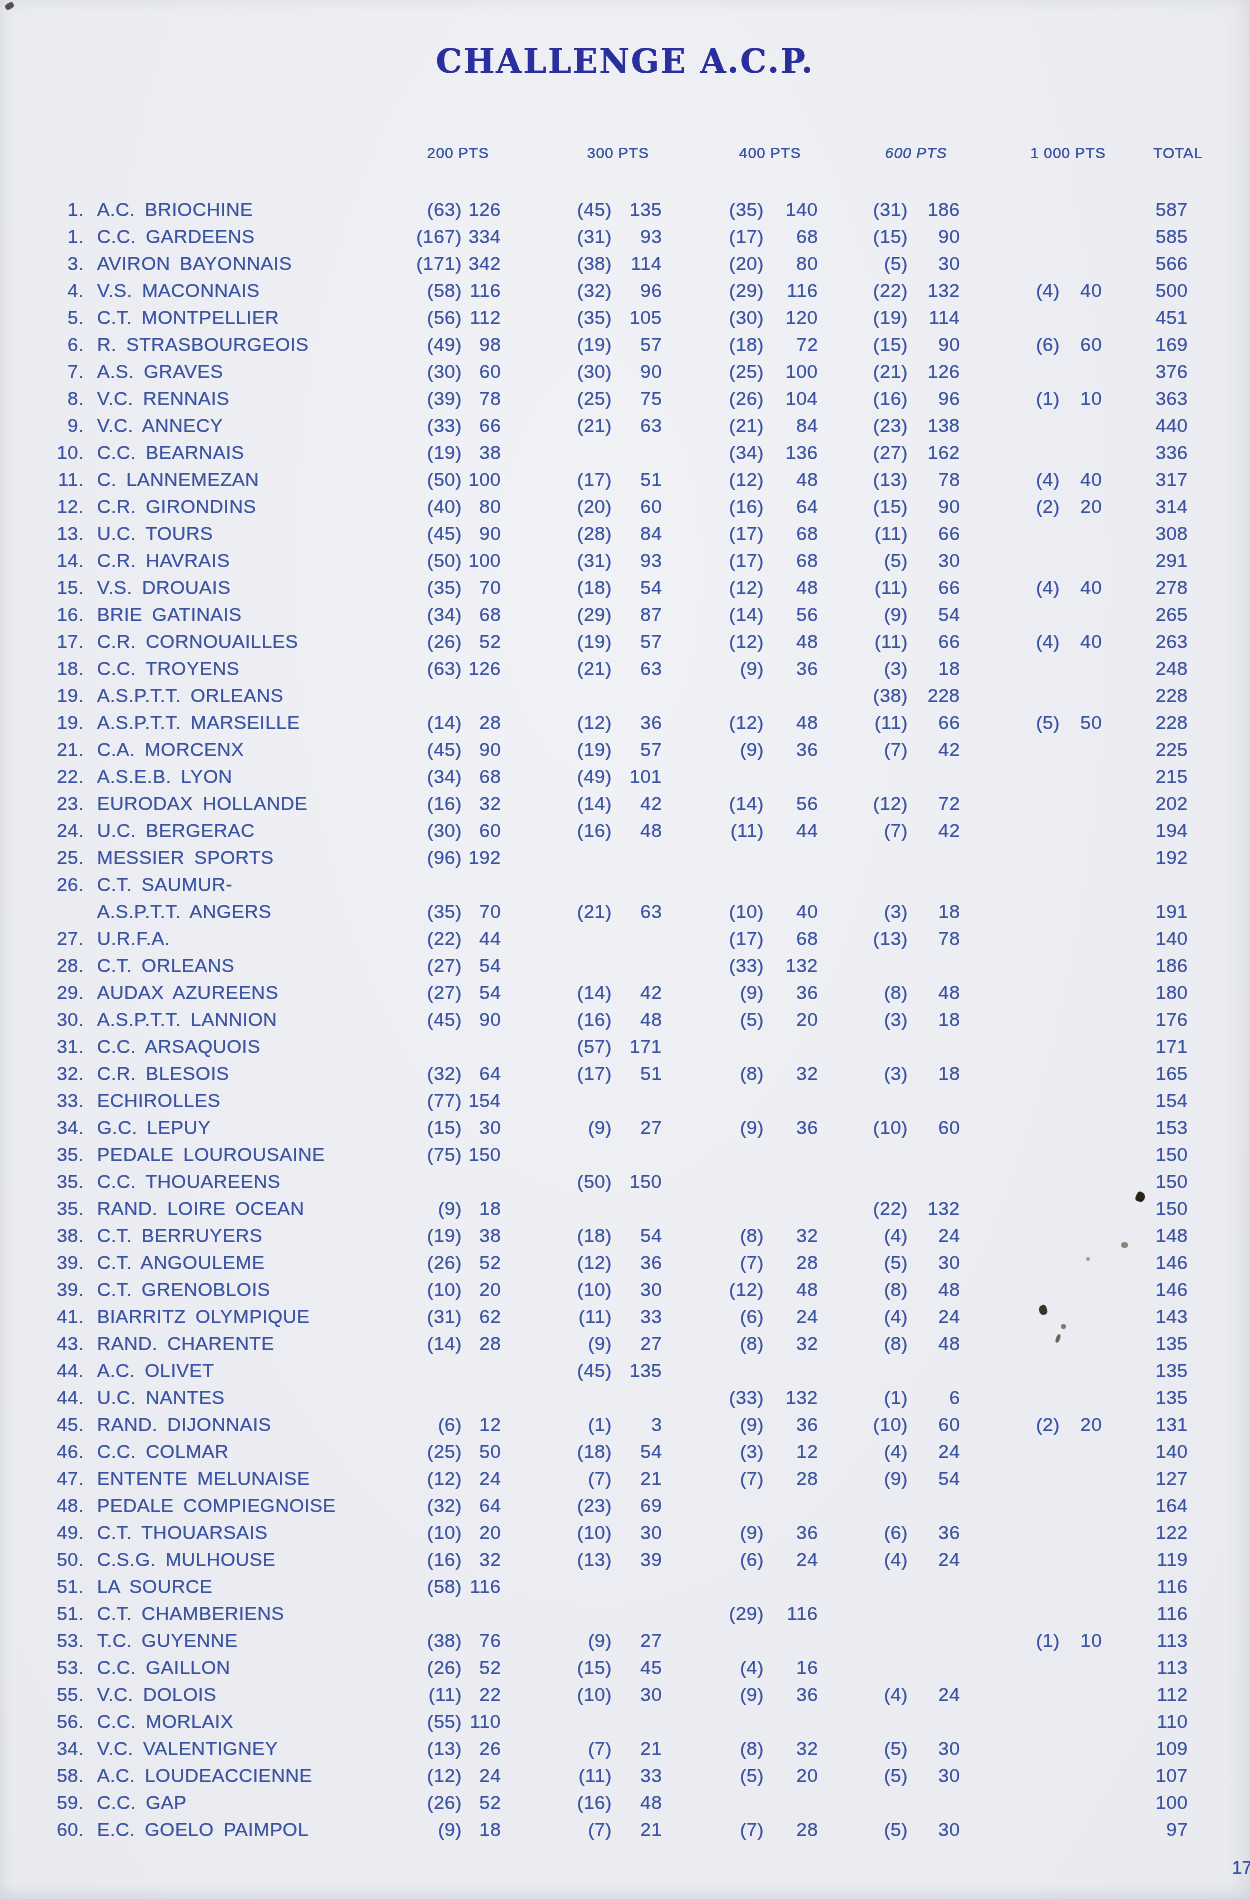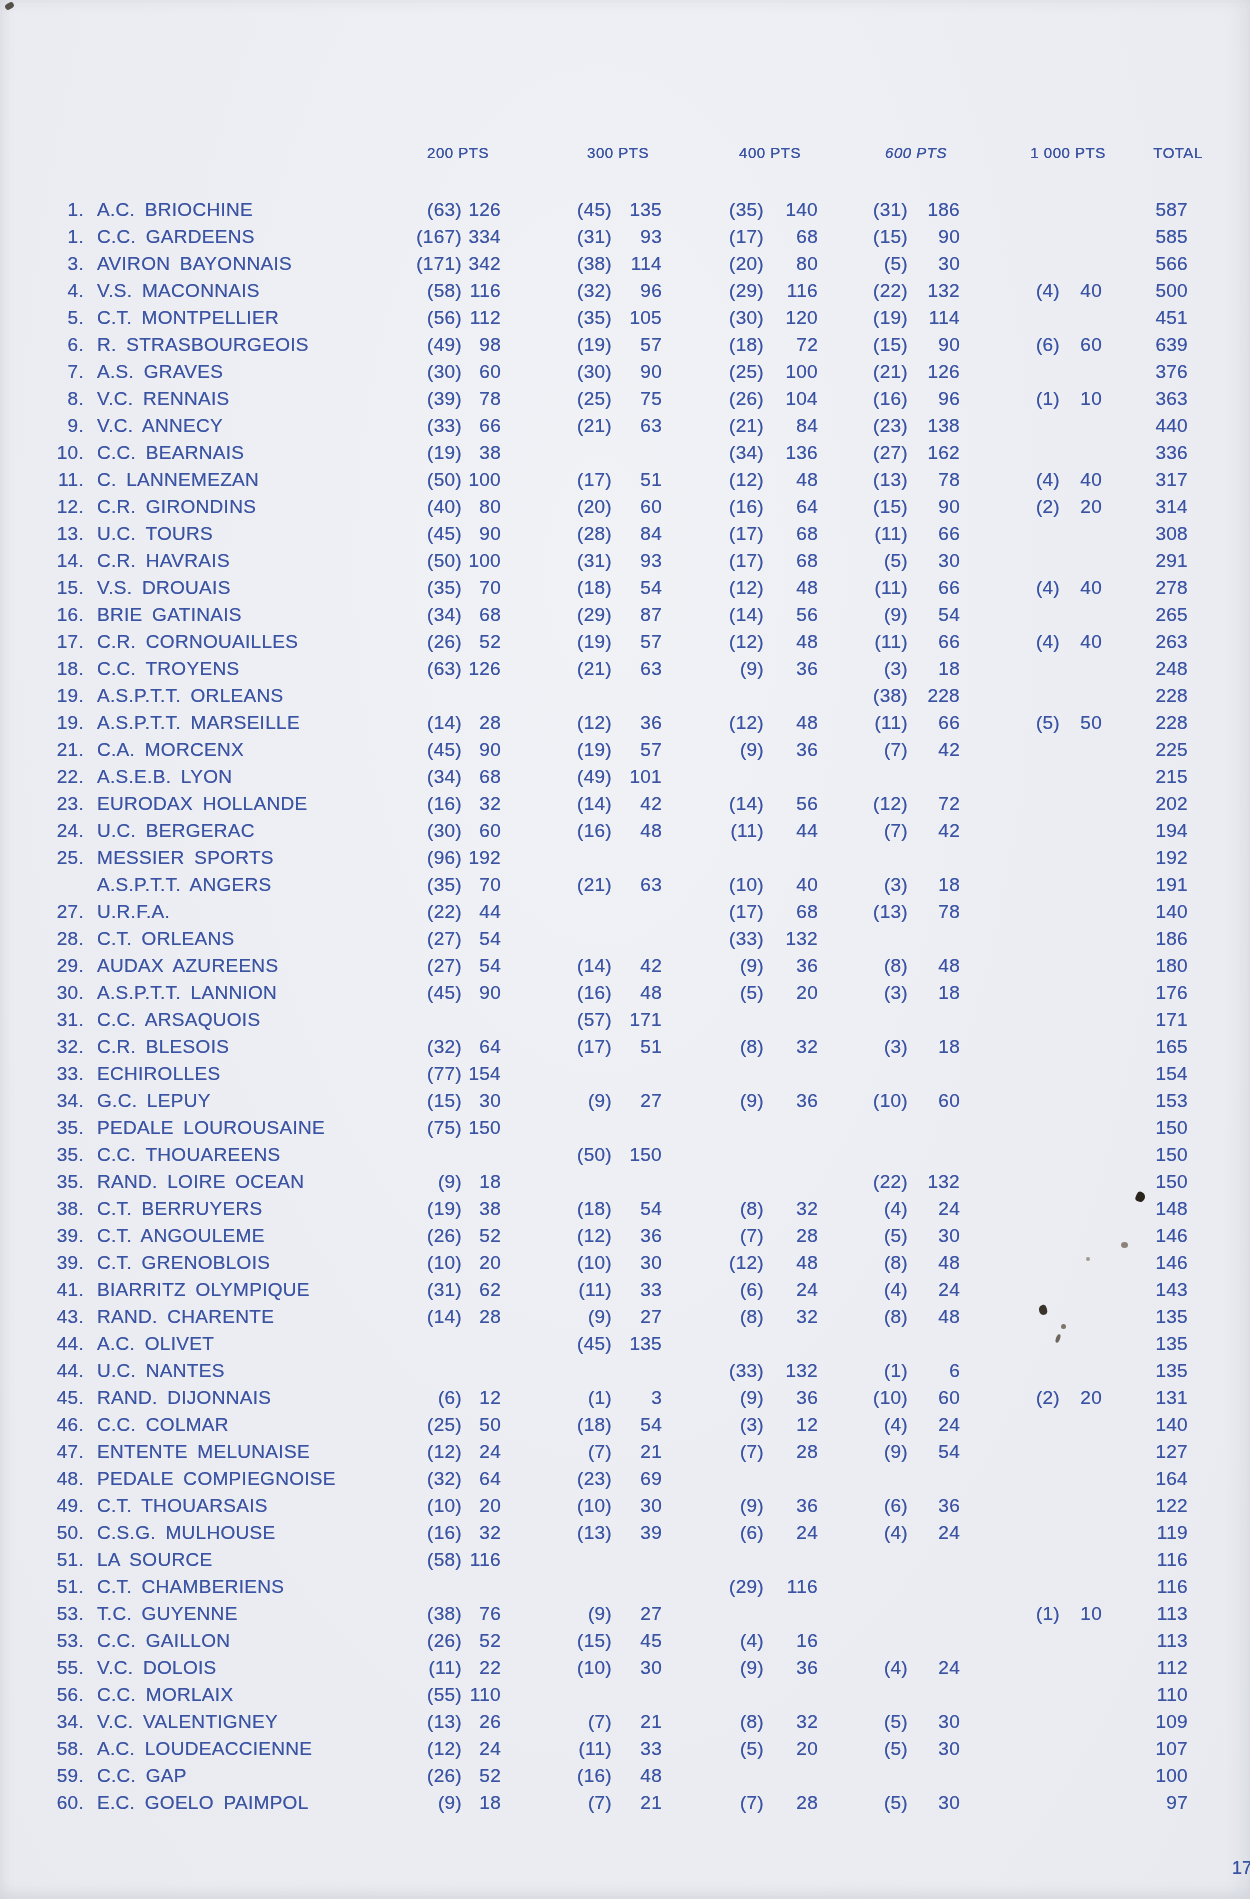--- a/index.html
+++ b/index.html
@@ -42,20 +42,21 @@
 
   .pageno{position:absolute;left:1212px;top:1858px;width:40px;text-align:right;font-size:18px;text-shadow:0 0 0.5px currentColor;}
 
   .speck{position:absolute;pointer-events:none;}
 </style>
 </head>
 <body>
 
 <div class="page">
 
+  <div class="title">CHALLENGE A.C.P.</div>
 
   <div class="headers">
     <span class="h h200">200 PTS</span>
     <span class="h h300">300 PTS</span>
     <span class="h h400">400 PTS</span>
     <span class="h h600">600 PTS</span>
     <span class="h h1000">1 000 PTS</span>
     <span class="h htotal">TOTAL</span>
   </div>
 
@@ -146,21 +147,21 @@
     <span class="cell rt c200c">(49)</span>
     <span class="cell rt c200v">98</span>
     <span class="cell rt c300c">(19)</span>
     <span class="cell rt c300v">57</span>
     <span class="cell rt c400c">(18)</span>
     <span class="cell rt c400v">72</span>
     <span class="cell rt c600c">(15)</span>
     <span class="cell rt c600v">90</span>
     <span class="cell rt c1000c">(6)</span>
     <span class="cell rt c1000v">60</span>
-    <span class="cell rt total">639</span>
+    <span class="cell rt total">169</span>
   </div>
 
   <div class="row">
     <span class="cell rank">7.</span>
     <span class="cell name">A.S. GRAVES</span>
     <span class="cell rt c200c">(30)</span>
     <span class="cell rt c200v">60</span>
     <span class="cell rt c300c">(30)</span>
     <span class="cell rt c300v">90</span>
     <span class="cell rt c400c">(25)</span>
@@ -453,20 +454,35 @@
     <span class="cell rt c300v"></span>
     <span class="cell rt c400c"></span>
     <span class="cell rt c400v"></span>
     <span class="cell rt c600c"></span>
     <span class="cell rt c600v"></span>
     <span class="cell rt c1000c"></span>
     <span class="cell rt c1000v"></span>
     <span class="cell rt total">192</span>
   </div>
 
+  <div class="row">
+    <span class="cell rank">26.</span>
+    <span class="cell name">C.T. SAUMUR-</span>
+    <span class="cell rt c200c"></span>
+    <span class="cell rt c200v"></span>
+    <span class="cell rt c300c"></span>
+    <span class="cell rt c300v"></span>
+    <span class="cell rt c400c"></span>
+    <span class="cell rt c400v"></span>
+    <span class="cell rt c600c"></span>
+    <span class="cell rt c600v"></span>
+    <span class="cell rt c1000c"></span>
+    <span class="cell rt c1000v"></span>
+    <span class="cell rt total"></span>
+  </div>
 
   <div class="row">
     <span class="cell rank"></span>
     <span class="cell name">A.S.P.T.T. ANGERS</span>
     <span class="cell rt c200c">(35)</span>
     <span class="cell rt c200v">70</span>
     <span class="cell rt c300c">(21)</span>
     <span class="cell rt c300v">63</span>
     <span class="cell rt c400c">(10)</span>
     <span class="cell rt c400v">40</span>

